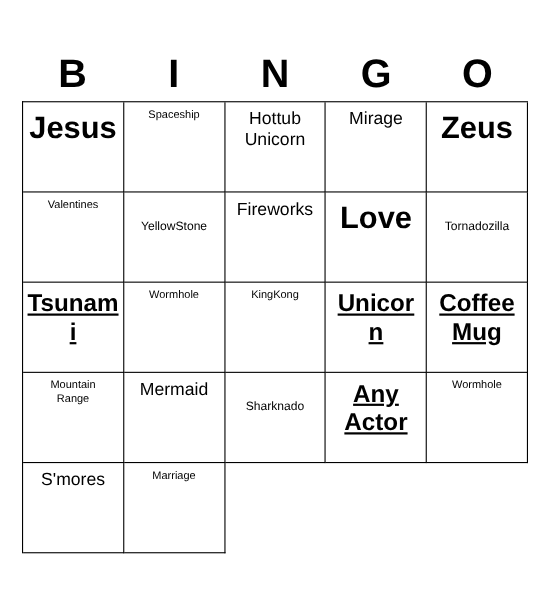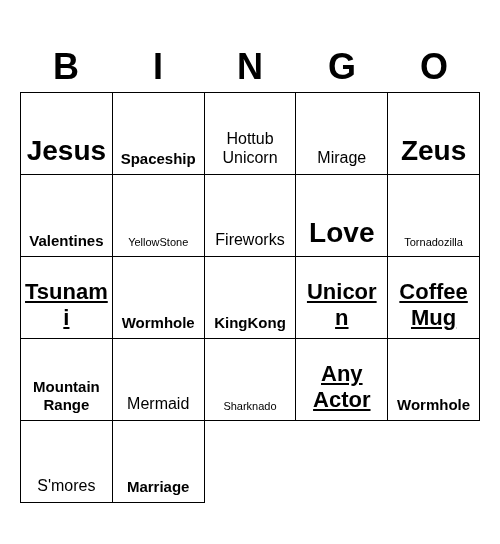--- a/index.html
+++ b/index.html
@@ -38,21 +38,21 @@
       grid-template-columns: repeat(5, 1fr);
       border-left: 1.5px solid #000;
       border-top: 1.5px solid #000;
       width: 100%;
     }
     .bingo-cell {
       border-right: 1.5px solid #000;
       border-bottom: 1.5px solid #000;
       display: flex;
       justify-content: center;
-      align-items: flex-end;
+      align-items: flex-start;
       text-align: center;
       padding: 6px 4px;
       min-height: 82px;
       word-break: break-word;
     }
     .cell-text {
       line-height: 1.2;
     }
     .size-xl {
       font-size: 28px;
@@ -60,25 +60,25 @@
     }
     .size-lg {
       font-size: 22px;
       font-weight: bold;
       text-decoration: underline;
     }
     .size-md {
       font-size: 16px;
     }
     .size-sm {
-      font-size: 15px;
-      font-weight: bold;
+      font-size: 10px;
     }
     .size-xs {
       font-size: 11px;
+      margin-top: 19px;
     }
   </style>
 </head>
 <body>
 
 <div class="bingo-container">
   <div class="bingo-header">
   <div class="bingo-header-cell">B</div>
       <div class="bingo-header-cell">I</div>
       <div class="bingo-header-cell">N</div>

